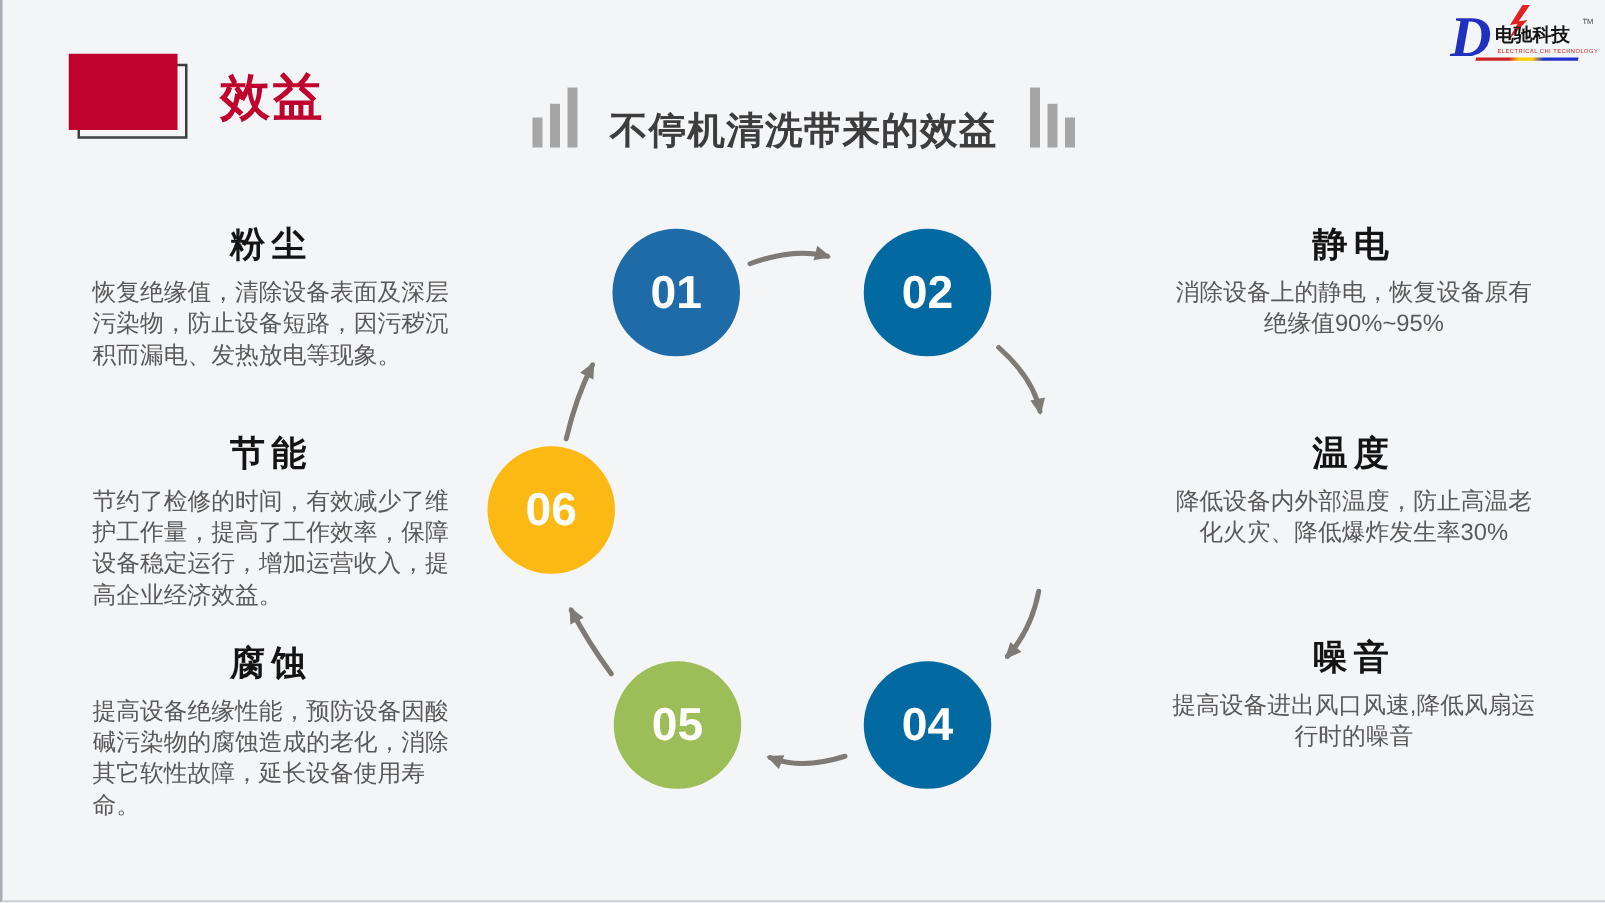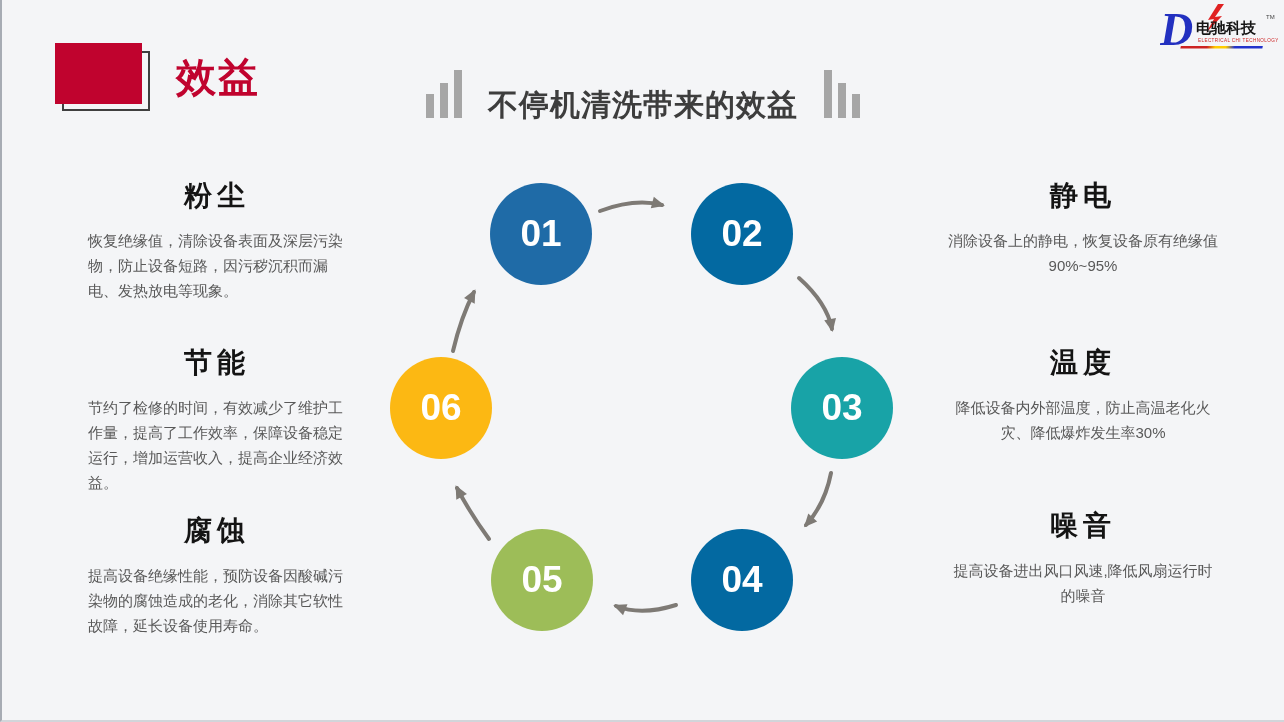--- a/index.html
+++ b/index.html
@@ -27,21 +27,21 @@
   .circle{position:absolute;width:102px;height:102px;border-radius:50%;
     display:flex;align-items:center;justify-content:center;
     color:#fff;font-size:37px;font-weight:700;}
   .c1{left:488px;top:183px}.c2{left:689px;top:183px}
   .c3{left:789px;top:357px}.c4{left:689px;top:529px}
   .c5{left:489px;top:529px}.c6{left:388px;top:357px}
   .arrows{position:absolute;left:0;top:0;pointer-events:none;}
   
   .benefit{position:absolute;}
   .benefit h3{margin:0 0 10px 0;font-size:28px;font-weight:700;color:#141414;letter-spacing:5px;line-height:1.1;}
-  .benefit p{margin:16px;font-size:15px;line-height:25px;color:#595959;}
+  .benefit p{margin:2px;font-size:19px;line-height:25px;color:#595959;}
   .bleft{left:70px;width:290px;}
   .bleft h3{text-align:center;}
   .bright{left:928px;width:306px;text-align:center;}
   .pos-l1{top:181px}.pos-l2{top:348px}.pos-l3{top:516px}
   .pos-r1{top:181px}.pos-r2{top:348px}.pos-r3{top:511px}
 </style>
 </head>
 <body>
 
 <div class="slide">
@@ -96,21 +96,20 @@
       <path d="M 797 278 Q 825 303 830 329" marker-end="url(#ah)"></path>
       <path d="M 829 473 Q 823 504 804 525" marker-end="url(#ah)"></path>
       <path d="M 674 605 Q 639 616 614 606" marker-end="url(#ah)"></path>
       <path d="M 487 539 Q 468 513 455 488" marker-end="url(#ah)"></path>
       <path d="M 451 351 Q 459 317 472 292" marker-end="url(#ah)"></path>
     </g>
   </svg>
 
   <div class="circle c1" style="background-color: rgb(31, 107, 167);">01</div>
   <div class="circle c2" style="background-color: #0369a1;">02</div>
-  <div class="circle c3" style="background-color: rgb(24, 163, 167);">03</div>
   <div class="circle c4" style="background-color: #0369a1;">04</div>
   <div class="circle c5" style="background-color: rgb(157, 189, 88);">05</div>
   <div class="circle c6" style="background-color: rgb(252, 184, 19);">06</div>
 
   <div class="benefit bleft pos-l1">
     <h3>粉尘</h3>
     <p>恢复绝缘值，清除设备表面及深层污染物，防止设备短路，因污秽沉积而漏电、发热放电等现象。</p>
   </div>
   <div class="benefit bleft pos-l2">
     <h3>节能</h3>

